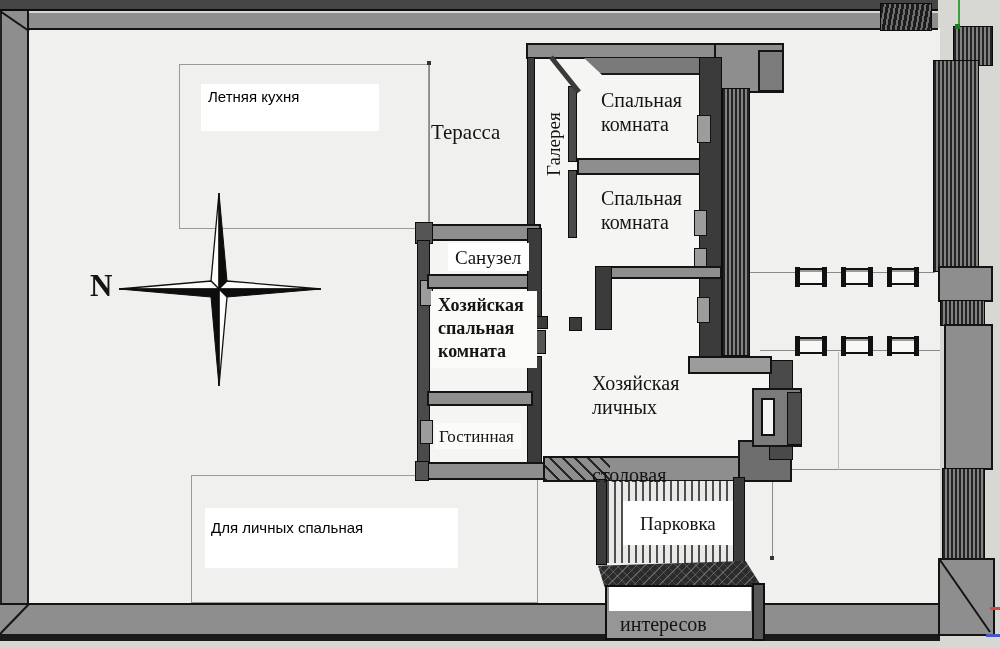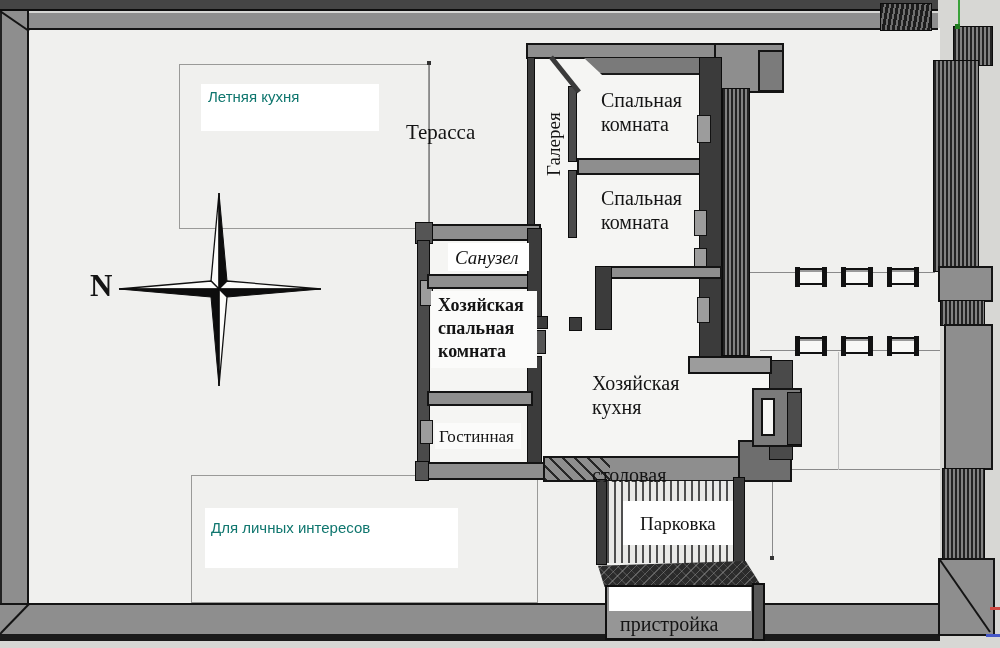--- a/index.html
+++ b/index.html
@@ -15,21 +15,21 @@
   .pilaster{background:#9c9c9c;border:1px solid #121212;}
   .hatch-v{background:repeating-linear-gradient(90deg,#232323 0 2px,#828282 2px 4px);border:1px solid #0c0c0c;}
   .hatch-vd{background:repeating-linear-gradient(100deg,#1c1c1c 0 3px,#6f6f6f 3px 5px);border:1px solid #0c0c0c;}
   .stripes{background:repeating-linear-gradient(90deg,#4f4f4f 0 2px,#e9e9e7 2px 7px);}
   .stairs{background:repeating-linear-gradient(45deg,rgba(20,20,20,.85) 0 2px,rgba(0,0,0,0) 2px 9px);}
   .roofhatch{background:#2b2b2b;
      background-image:repeating-linear-gradient(135deg,rgba(160,160,160,.45) 0 1px,rgba(0,0,0,0) 1px 6px),
                       repeating-linear-gradient(45deg,rgba(120,120,120,.35) 0 1px,rgba(0,0,0,0) 1px 7px);}
   .box-white{background:#ffffff;}
   .lab{font-family:"Liberation Serif","DejaVu Serif",serif;color:#141414;white-space:nowrap;}
-  .lab-sans{font-family:"Liberation Sans","DejaVu Sans",sans-serif;font-size:15px;color:#0f766e;white-space:nowrap;}
+  .lab-sans{font-family:"Liberation Sans","DejaVu Sans",sans-serif;font-size:15px;color:#000000;white-space:nowrap;}
   .s19{font-size:19px;line-height:23px;}
   .s20{font-size:20px;line-height:24px;}
   .s18{font-size:18px;line-height:23px;}
   .s17{font-size:17px;line-height:21px;}
   .vlab{writing-mode:vertical-rl;transform:rotate(180deg);display:flex;align-items:center;justify-content:center;}
   .thinline{background:#8a8a8a;}
   .dot{background:#333;}
   .bench{background:#f8f8f6;border:2px solid #111;box-shadow:inset 0 2px 0 #9a9a9a;}
   .bench:before,.bench:after{content:"";position:absolute;top:-3px;width:5px;height:20px;background:#111;}
   .bench:before{left:-2px;} .bench:after{right:-2px;}
@@ -160,53 +160,53 @@
       <polygon points="119,289 211,297 219,289" fill="#0d0d0d" stroke="#0d0d0d" stroke-width="1"></polygon>
     </g>
   </svg>
 
   <div class="lab" style="left:90px;top:268px;font-size:31px;font-weight:bold;">N</div>
 
   <div class="box-white" style="left:201px;top:84px;width:178px;height:47px;"></div>
   <div class="lab-sans" style="left:208px;top:88px;">Летняя кухня</div>
 
   <div class="box-white" style="left:205px;top:508px;width:253px;height:60px;"></div>
-  <div class="lab-sans" style="left:211px;top:519px;">Для личных интересов</div>
-
-  <div class="lab" style="left:406px;top:120px;font-size:21px;">Терасса</div>
+  <div class="lab-sans" style="left:211px;top:519px;">Для личных спальная</div>
+
+  <div class="lab" style="left:431px;top:120px;font-size:21px;">Терасса</div>
 
   <div class="lab s19 vlab" style="left:534px;top:94px;width:38px;height:100px;">Галерея</div>
 
   <div class="lab s20" style="left:601px;top:88px;">
     <span style="position:static;display:block;">Спальная</span>
     <span style="position:static;display:block;">комната</span>
   </div>
   <div class="lab s20" style="left:601px;top:186px;">
     <span style="position:static;display:block;">Спальная</span>
     <span style="position:static;display:block;">комната</span>
   </div>
 
   <div class="box-white" style="left:448px;top:243px;width:81px;height:28px;"></div>
-  <div class="lab s19" style="left:455px;top:246px;font-style:italic;">Санузел</div>
+  <div class="lab s19" style="left:455px;top:246px;">Санузел</div>
 
   <div class="box-white" style="left:431px;top:291px;width:106px;height:77px;background:#fbfbfa;"></div>
   <div class="lab s18" style="left:438px;top:294px;font-weight:bold;">
     <span style="position:static;display:block;">Хозяйская</span>
     <span style="position:static;display:block;">спальная</span>
     <span style="position:static;display:block;">комната</span>
   </div>
 
   <div class="box-white" style="left:435px;top:423px;width:86px;height:26px;background:#fbfbfa;"></div>
   <div class="lab s17" style="left:439px;top:426px;">Гостинная</div>
 
   <div class="lab s20" style="left:592px;top:371px;">
     <span style="position:static;display:block;">Хозяйская</span>
-    <span style="position:static;display:block;">кухня</span>
+    <span style="position:static;display:block;">личных</span>
     <span style="position:static;display:block;margin-top:44px;">столовая</span>
   </div>
 
   <div class="box-white" style="left:623px;top:501px;width:110px;height:44px;"></div>
   <div class="lab s19" style="left:640px;top:512px;">Парковка</div>
 
   <div class="box-white" style="left:609px;top:587px;width:142px;height:24px;"></div>
-  <div class="lab s20" style="left:620px;top:612px;">пристройка</div>
+  <div class="lab s20" style="left:620px;top:612px;">интересов</div>
 
 </div>
 
 </body></html>

